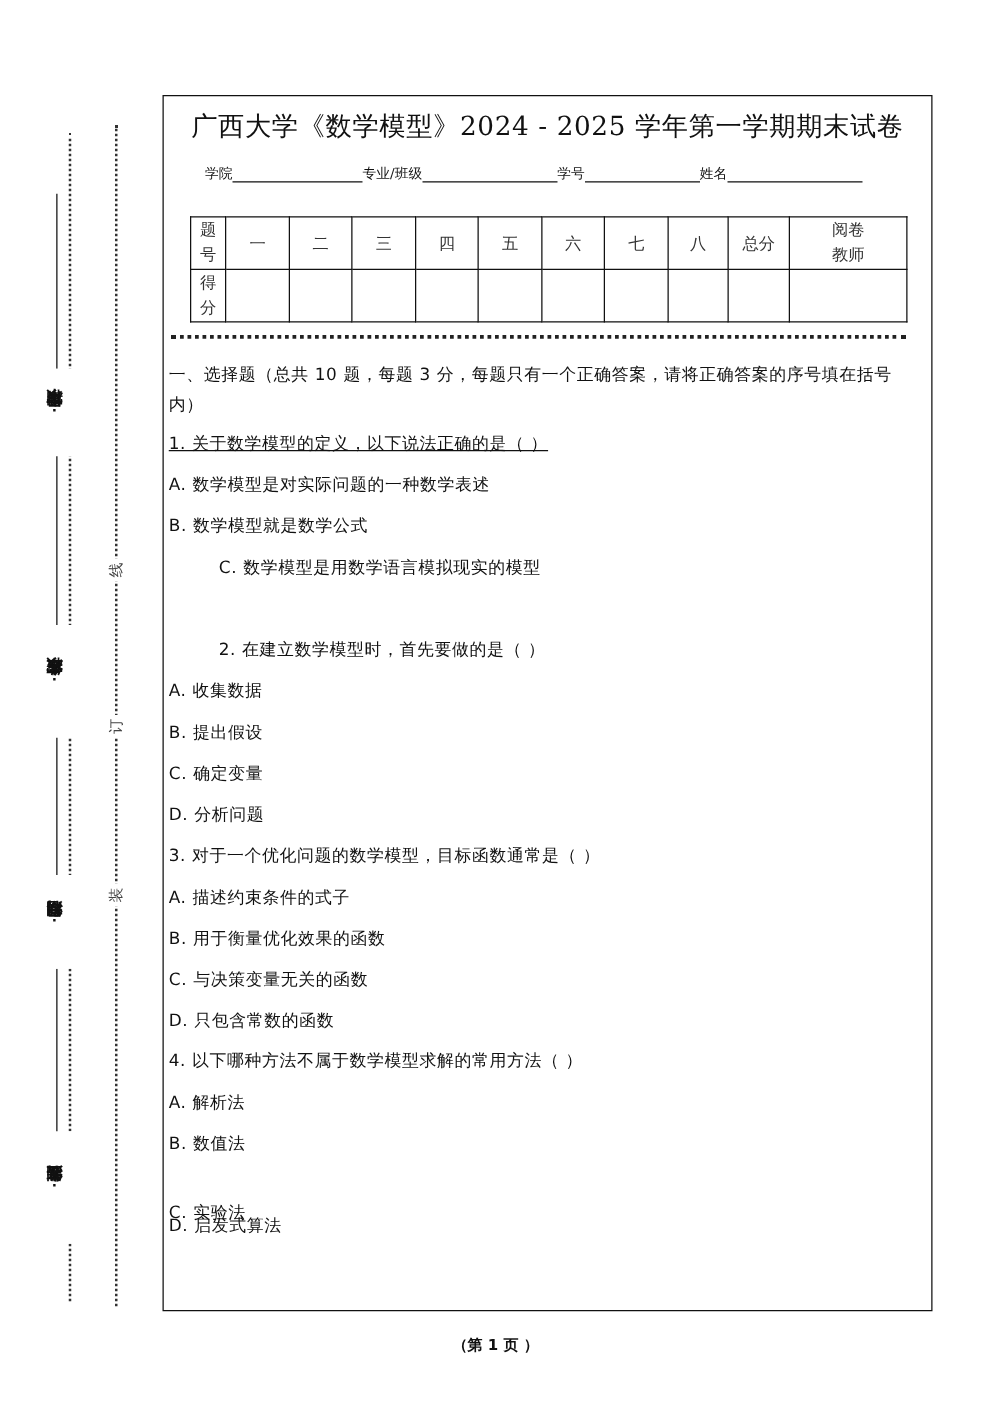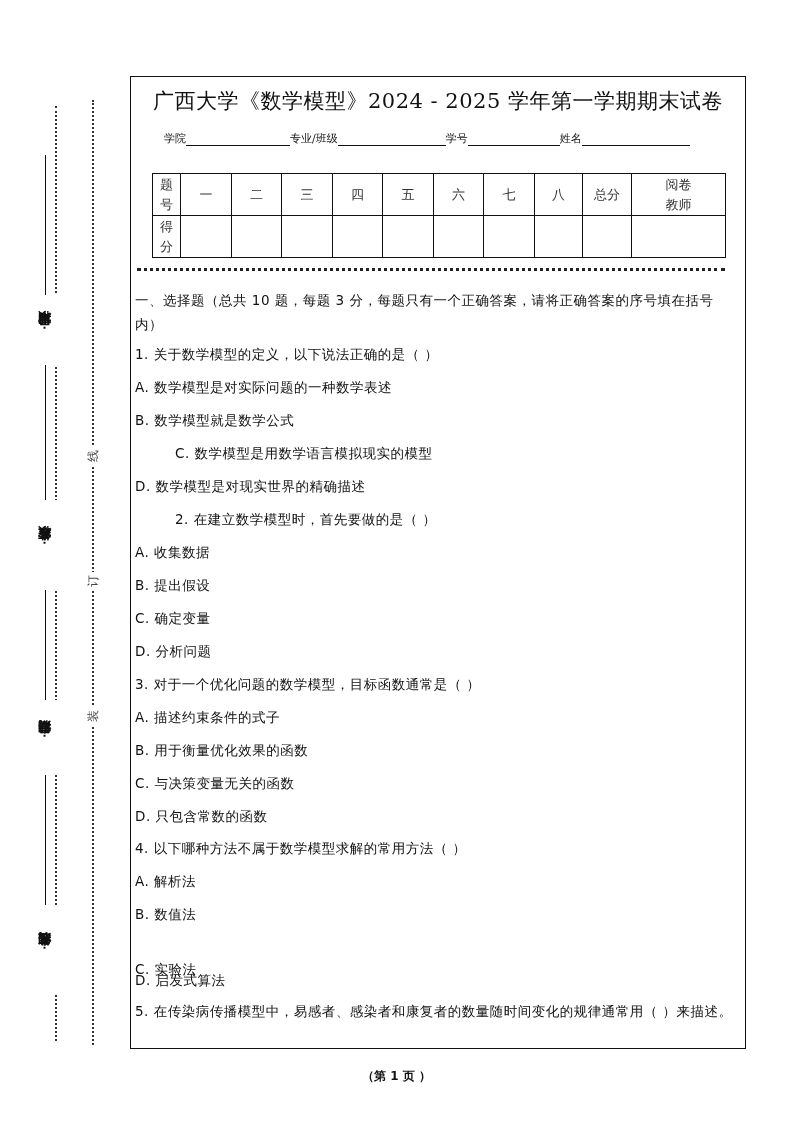--- a/index.html
+++ b/index.html
@@ -111,40 +111,38 @@
       <td></td>
       <td></td>
     </tr>
   </tbody>
     </table>
 
   <div class="dotted-sep"></div>
 
   <div class="q-text q-wrap" style="top:211px;">一、选择题（总共 10 题，每题 3 分，每题只有一个正确答案，请将正确答案的序号填在括号内）</div>
 
-  <div class="q-text" style="top:269px;">1.  关于数学模型的定义，以下说法正确的是（   ）</div>
+  <div class="q-text" style="top:269px;text-decoration:underline;">1.  关于数学模型的定义，以下说法正确的是（   ）</div>
   <div class="q-text" style="top:302px;">A.  数学模型是对实际问题的一种数学表述</div>
   <div class="q-text" style="top:335px;">B.  数学模型就是数学公式</div>
   <div class="q-text" style="top:368px;margin-left:40px;">C.  数学模型是用数学语言模拟现实的模型</div>
-  <div class="q-text" style="top:401px;">D.  数学模型是对现实世界的精确描述</div>
 
   <div class="q-text" style="top:434px;margin-left:40px;">2.  在建立数学模型时，首先要做的是（   ）</div>
   <div class="q-text" style="top:467px;">A.  收集数据</div>
   <div class="q-text" style="top:500px;">B.  提出假设</div>
   <div class="q-text" style="top:533px;">C.  确定变量</div>
   <div class="q-text" style="top:566px;">D.  分析问题</div>
 
   <div class="q-text" style="top:599px;">3.  对于一个优化问题的数学模型，目标函数通常是（   ）</div>
   <div class="q-text" style="top:632px;">A.  描述约束条件的式子</div>
   <div class="q-text" style="top:665px;">B.  用于衡量优化效果的函数</div>
   <div class="q-text" style="top:698px;">C.  与决策变量无关的函数</div>
   <div class="q-text" style="top:731px;">D.  只包含常数的函数</div>
 
   <div class="q-text" style="top:763px;">4.  以下哪种方法不属于数学模型求解的常用方法（   ）</div>
   <div class="q-text" style="top:796px;">A.  解析法</div>
   <div class="q-text" style="top:829px;text-align:right;">B.  数值法</div>
   <div class="q-text" style="top:884px;">C.  实验法</div>
   <div class="q-text" style="top:895px;">D.  启发式算法</div>
 
-  <div class="q-text q-wrap" style="top:922px;">5.  在传染病传播模型中，易感者、感染者和康复者的数量随时间变化的规律通常用（    ）来描述。</div>
 </div>
 
 <div class="footer">（第 1 页 ）</div>
 
 </body></html>

